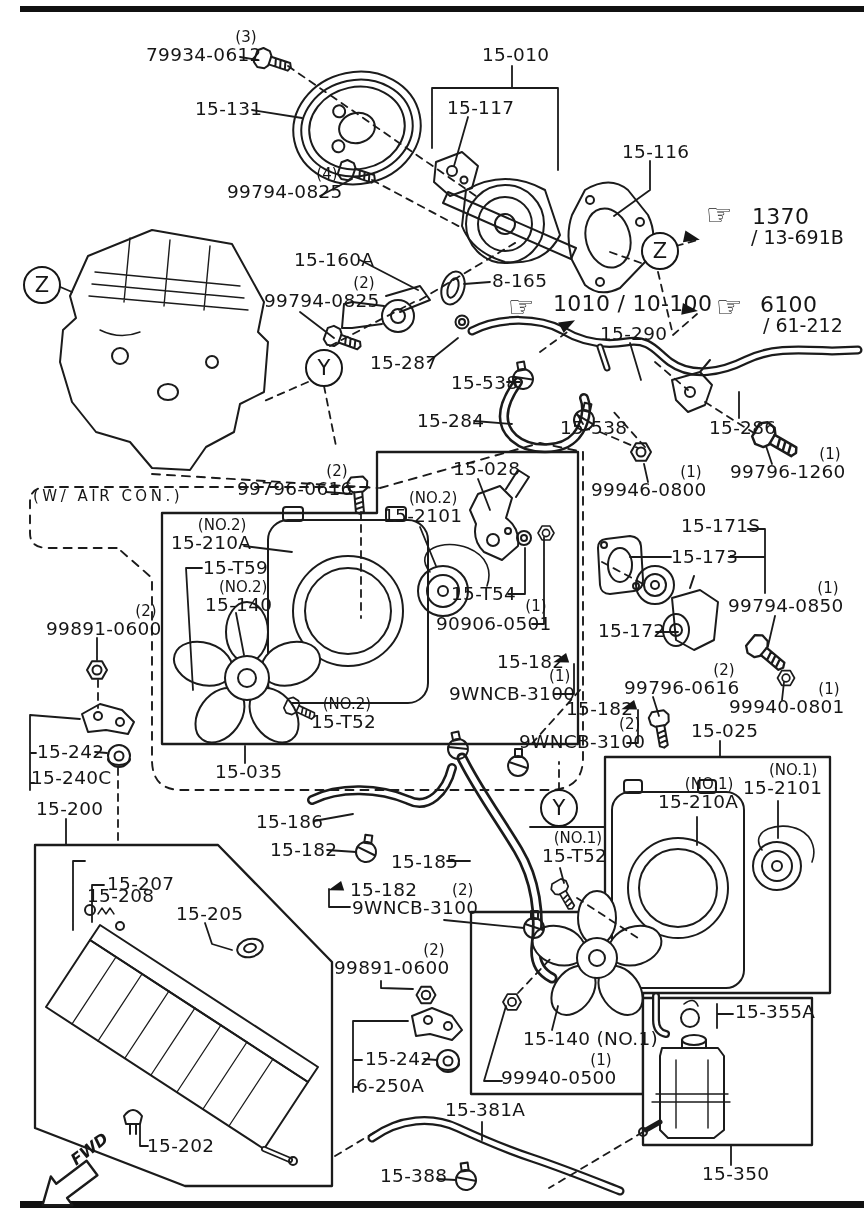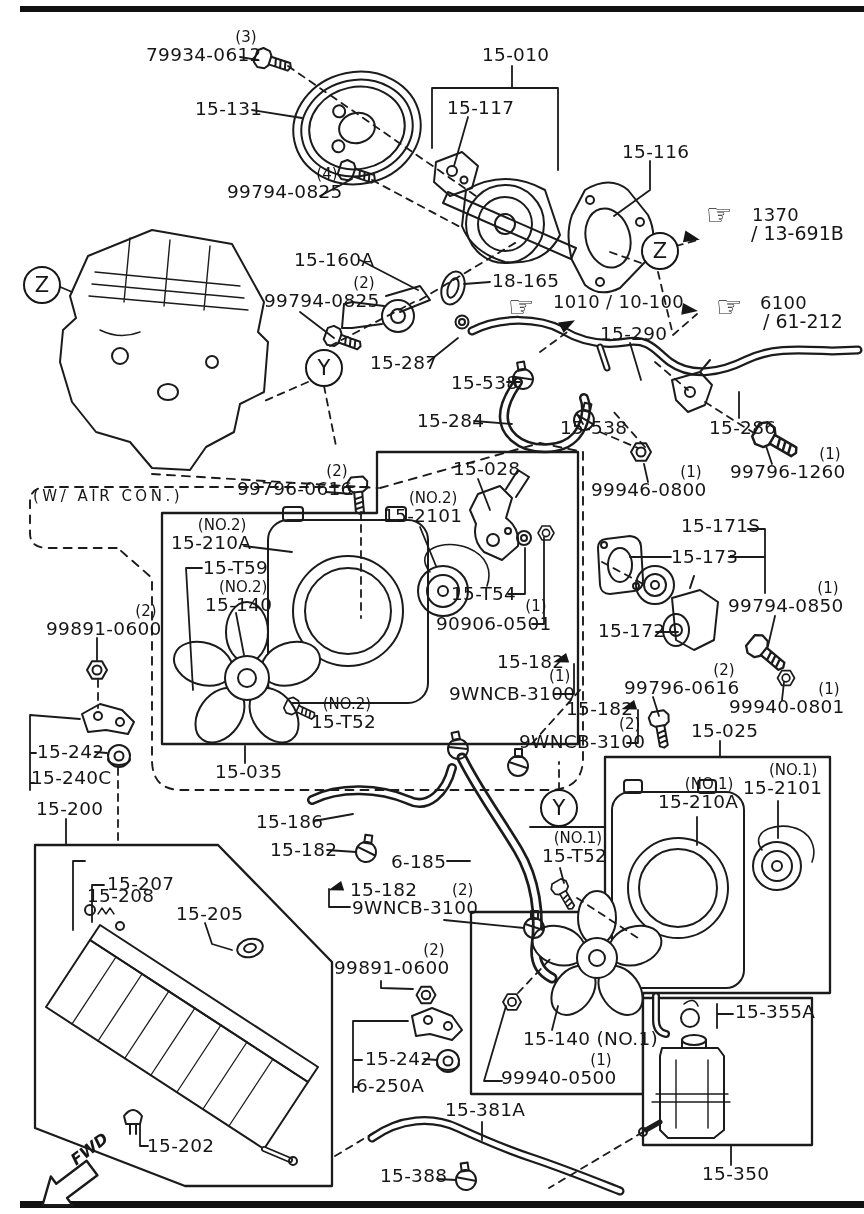--- a/index.html
+++ b/index.html
@@ -3,21 +3,21 @@
 <meta charset="utf-8">
 <style>
   html,body{margin:0;padding:0;background:#e8e8e8;}
   .stage{position:relative;width:864px;height:1214px;background:#ffffff;overflow:hidden;
          font-family:"DejaVu Sans",sans-serif;color:#161616;}
   .art{position:absolute;left:0;top:0;}
   .co{position:absolute;display:flex;flex-direction:column;line-height:1.02;z-index:5;}
   .co .pre{font-size:15px;align-self:flex-end;padding-right:5px;margin-bottom:1px;white-space:nowrap;}
   .co .txt{font-size:18.5px;letter-spacing:.3px;white-space:nowrap;}
   .co .sub{font-size:17px;padding-left:9px;white-space:nowrap;}
-  .co.big .txt{font-size:18px;}
+  .co.big .txt{font-size:22px;}
   .co.big .sub{font-size:19px;}
   .co.wac .txt{font-size:15px;letter-spacing:3.5px;}
   .zone{position:absolute;width:34px;height:34px;border:2.6px solid #161616;border-radius:50%;
         display:flex;align-items:center;justify-content:center;font-size:21px;background:#fff;z-index:6;}
   .hand{position:absolute;font-size:30px;line-height:1;z-index:6;}
   .tri{position:absolute;width:0;height:0;border-top:6px solid transparent;border-bottom:6px solid transparent;
        border-left:16px solid #161616;z-index:6;}
   .triL{position:absolute;width:0;height:0;border-top:5px solid transparent;border-bottom:5px solid transparent;
         border-right:15px solid #161616;z-index:6;}
 </style>
@@ -365,21 +365,21 @@
       <span class="sub">/ 13-691B</span>
     </div>
 <div class="co" style="left:294px;top:251px">
       <span class="txt">15-160A</span>
     </div>
 <div class="co" style="left:264px;top:276px">
       <span class="pre">(2)</span>
       <span class="txt">99794-0825</span>
     </div>
 <div class="co" style="left:492px;top:272px">
-      <span class="txt">18-165</span>
+      <span class="txt">8-165</span>
     </div>
 <div class="co big" style="left:553px;top:293px">
       <span class="txt">1010 / 10-100</span>
     </div>
 <div class="co big" style="left:754px;top:294px">
       <span class="txt" style="padding-left:6px">6100</span>
       <span class="sub">/ 61-212</span>
     </div>
 <div class="co" style="left:600px;top:325px">
       <span class="txt">15-290</span>
@@ -506,21 +506,21 @@
 <div class="co" style="left:176px;top:905px">
       <span class="txt">15-205</span>
     </div>
 <div class="co" style="left:256px;top:813px">
       <span class="txt">15-186</span>
     </div>
 <div class="co" style="left:270px;top:841px">
       <span class="txt">15-182</span>
     </div>
 <div class="co" style="left:391px;top:853px">
-      <span class="txt">6-185</span>
+      <span class="txt">15-185</span>
     </div>
 <div class="co" style="left:350px;top:881px">
       <span class="txt">15-182</span>
     </div>
 <div class="co" style="left:352px;top:883px">
       <span class="pre">(2)</span>
       <span class="txt">9WNCB-3100</span>
     </div>
 <div class="co" style="left:334px;top:943px">
       <span class="pre">(2)</span>

